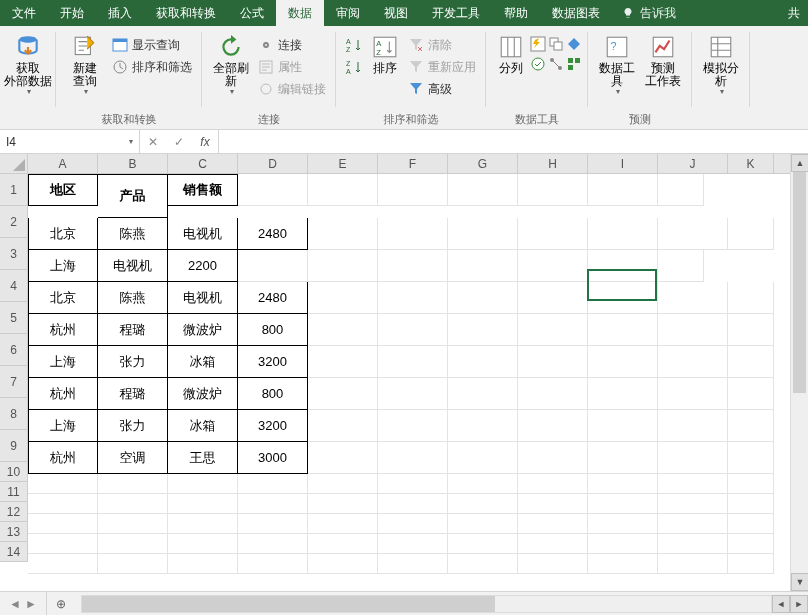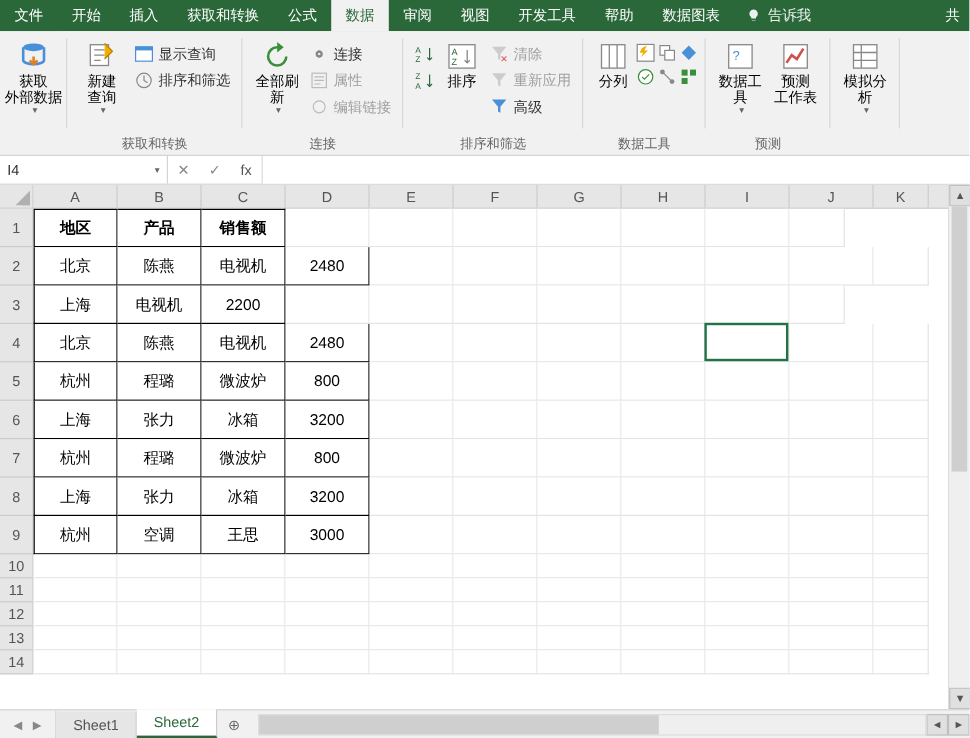--- a/index.html
+++ b/index.html
@@ -543,21 +543,21 @@
 </div>
 
 <div class="formulabar">
   <div class="namebox">
     <span>I4</span>
     <span class="tri">▾</span>
   </div>
   <div class="fbbtns">
     <div class="fbbtn">✕</div>
     <div class="fbbtn">✓</div>
-    <div class="fbbtn" style="color:#555">fx</div>
+    <div class="fbbtn" style="font-style:italic;color:#555">fx</div>
   </div>
   <input class="fbinput" value="" style="">
 </div>
 
 <div class="gridwrap">
   <div class="selectall"></div>
   <div class="colheads" id="colheads">
       <div class="colhead" style="width: 70px;">A</div>
       <div class="colhead" style="width: 70px;">B</div>
       <div class="colhead" style="width: 70px;">C</div>
@@ -582,21 +582,21 @@
       <div class="rowhead" style="height: 32px;">9</div>
       <div class="rowhead" style="height: 20px;">10</div>
       <div class="rowhead" style="height: 20px;">11</div>
       <div class="rowhead" style="height: 20px;">12</div>
       <div class="rowhead" style="height: 20px;">13</div>
       <div class="rowhead" style="height: 20px;">14</div>
     </div>
   <div class="cells" id="cells">
       <div class="cellrow">
         <div class="cell bord bord-l bord-t h" style="width: 70px; height: 32px;">地区</div>
-        <div class="cell bord bord-t h" style="width: 70px; height: 32px;">产品</div>
+        <div class="cell bord bord-t h" style="width: 70px; height: 44px;">产品</div>
         <div class="cell bord bord-t h" style="width: 70px; height: 32px;">销售额</div>
         <div class="cell" style="width: 70px; height: 32px;"></div>
         <div class="cell" style="width: 70px; height: 32px;"></div>
         <div class="cell" style="width: 70px; height: 32px;"></div>
         <div class="cell" style="width: 70px; height: 32px;"></div>
         <div class="cell" style="width: 70px; height: 32px;"></div>
         <div class="cell" style="width: 70px; height: 32px;"></div>
         <div class="cell" style="width: 46px; height: 32px;"></div>
       </div>
       <div class="cellrow">
@@ -777,24 +777,20 @@
       <div class="scrollthumb"></div>
     </div>
   <div class="scrollbtn">▼</div>
 </div>
 
 <div class="sheetbar">
   <div class="navsheets">
     <span>◄</span>
     <span>►</span>
   </div>
-  <div class="sheettabs" id="sheettabs">
-      <div class="sheet">Sheet1</div>
-      <div class="sheet active">Sheet2</div>
-    </div>
   <div class="addsheet">⊕</div>
   <div class="hscroll">
     <div class="scrolltrack">
         <div class="scrollthumb"></div>
       </div>
     <div class="scrollbtn">◄</div>
     <div class="scrollbtn">►</div>
   </div>
 </div>
 

